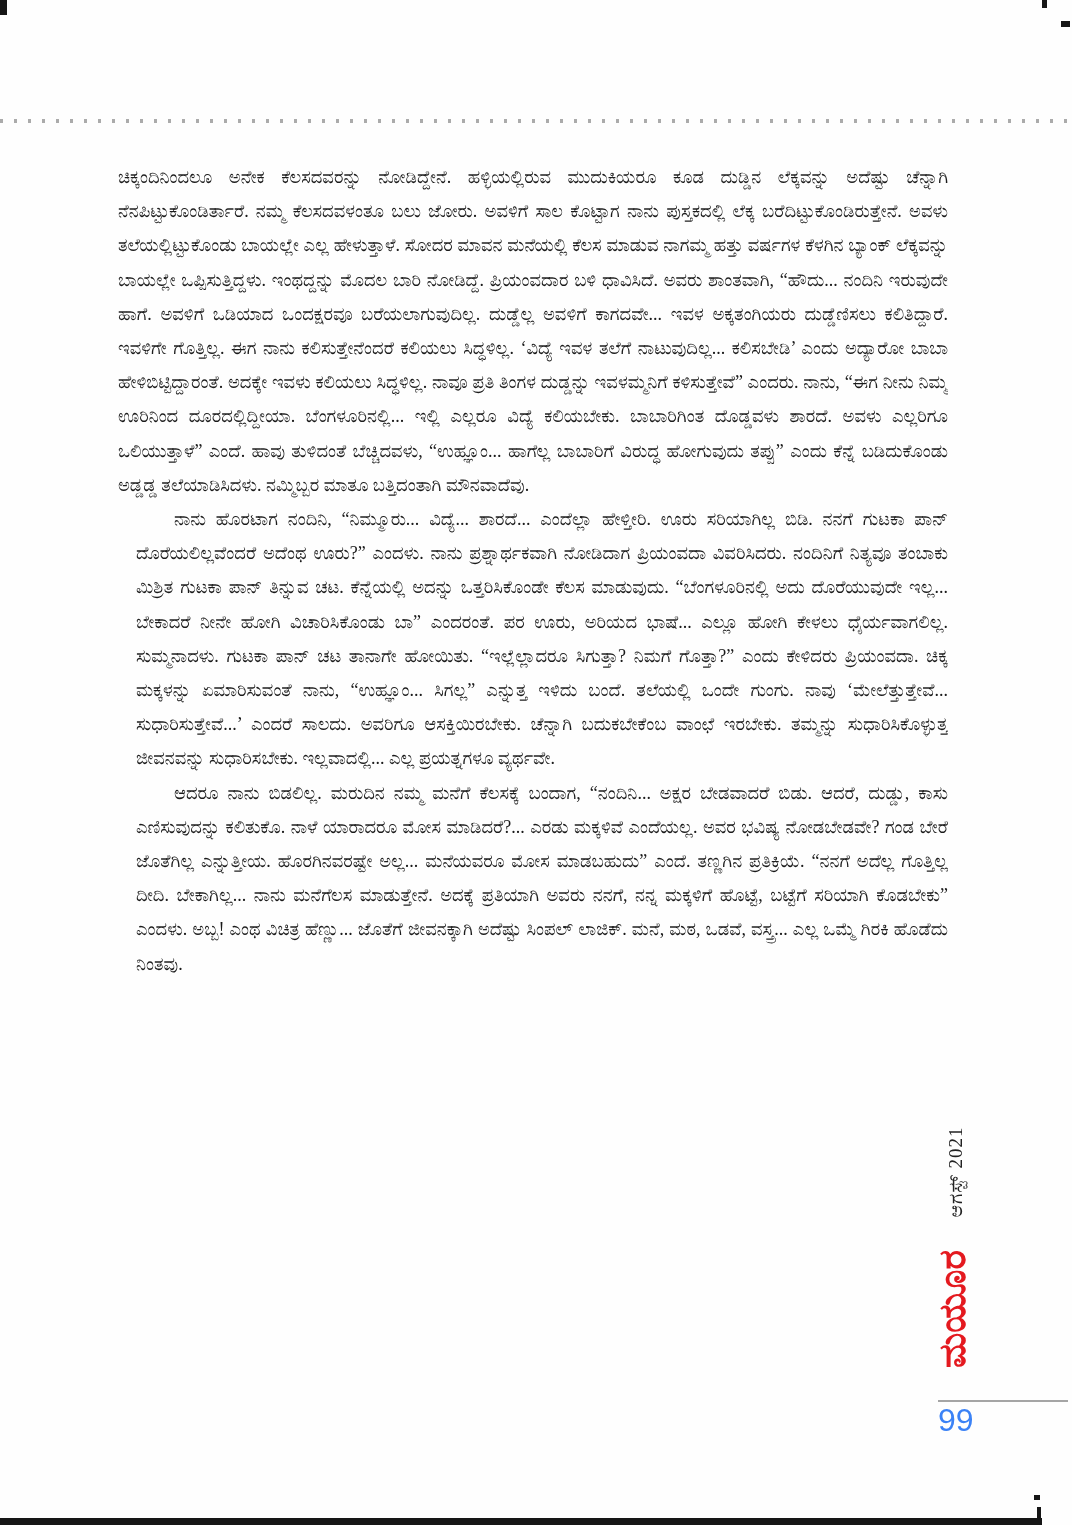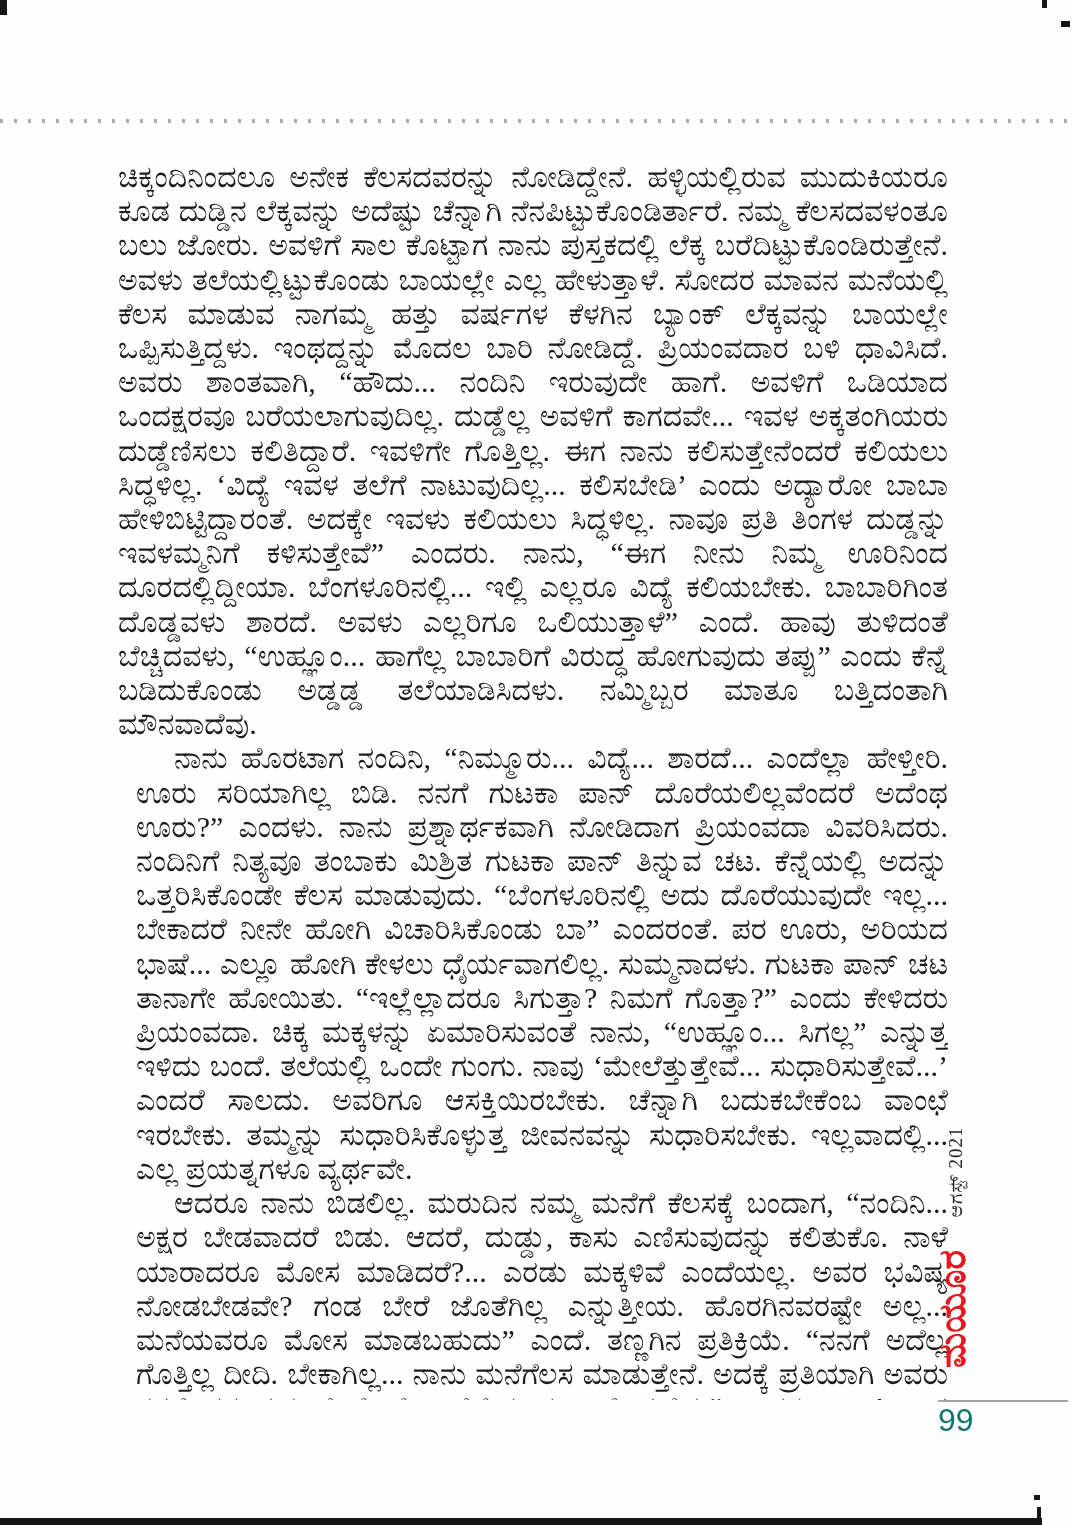--- a/index.html
+++ b/index.html
@@ -39,21 +39,21 @@
   }
 
   
   .article {
     position: absolute;
     left: 118px;
     top: 160px;
     width: 830px;
     height: 1240px;
     overflow: hidden;
-    font-size: 30px;
+    font-size: 18px;
     line-height: 34.2px;
     color: #1b1b1b;
     text-align: justify;
   }
   .article p { margin: 0; }
   .article p.indented { text-indent: 38px; margin-left: 18px; }
 
   
   .issue-date {
     position: absolute;
@@ -89,21 +89,21 @@
     top: 1400px;
     width: 130px;
     height: 2px;
     background: #a5a5a5;
   }
   .folio-number {
     position: absolute;
     left: 938px;
     top: 1402px;
     font-size: 32px;
-    color: #0f766e;
+    color: #3b82f6;
     font-family: "Liberation Sans", "DejaVu Sans", sans-serif;
   }
 </style>
 </head>
 <body>
 
 <div class="page">
 
   <div class="mark mark-top-left"></div>
   <div class="mark mark-top-right-a"></div>

